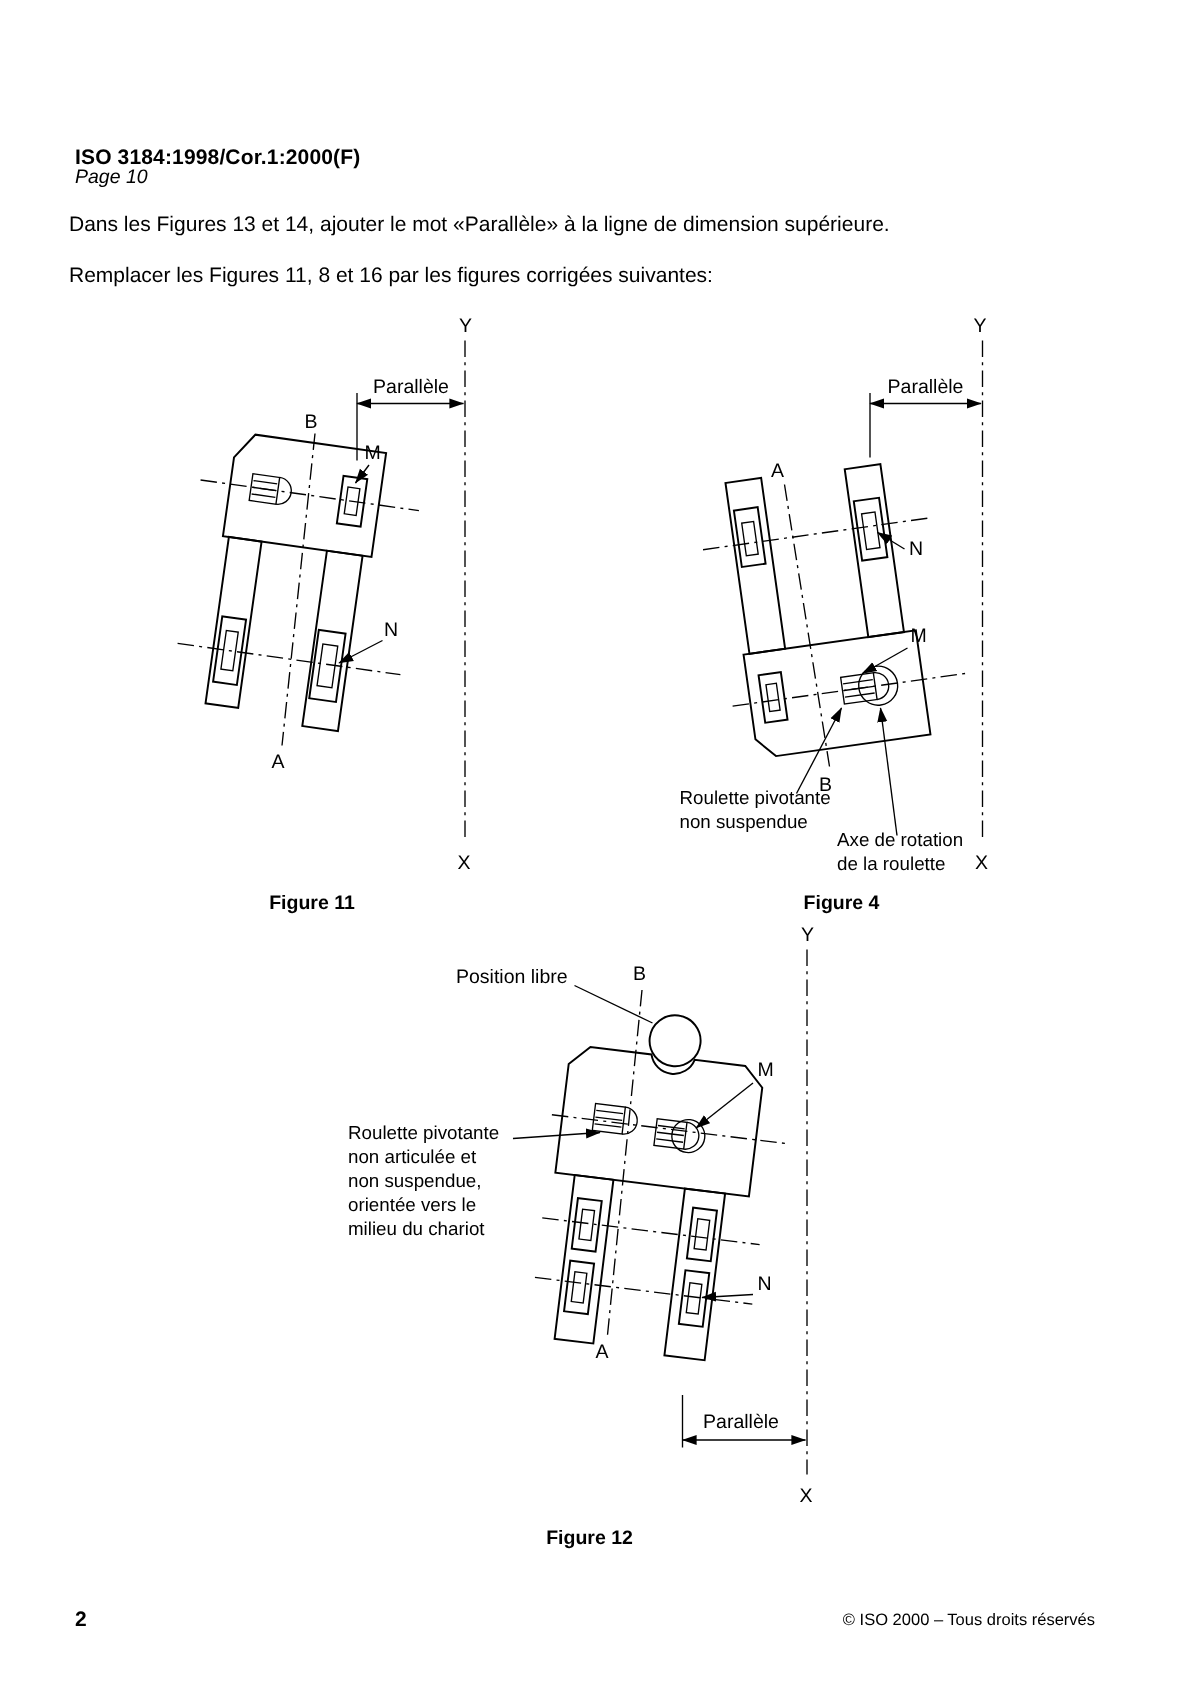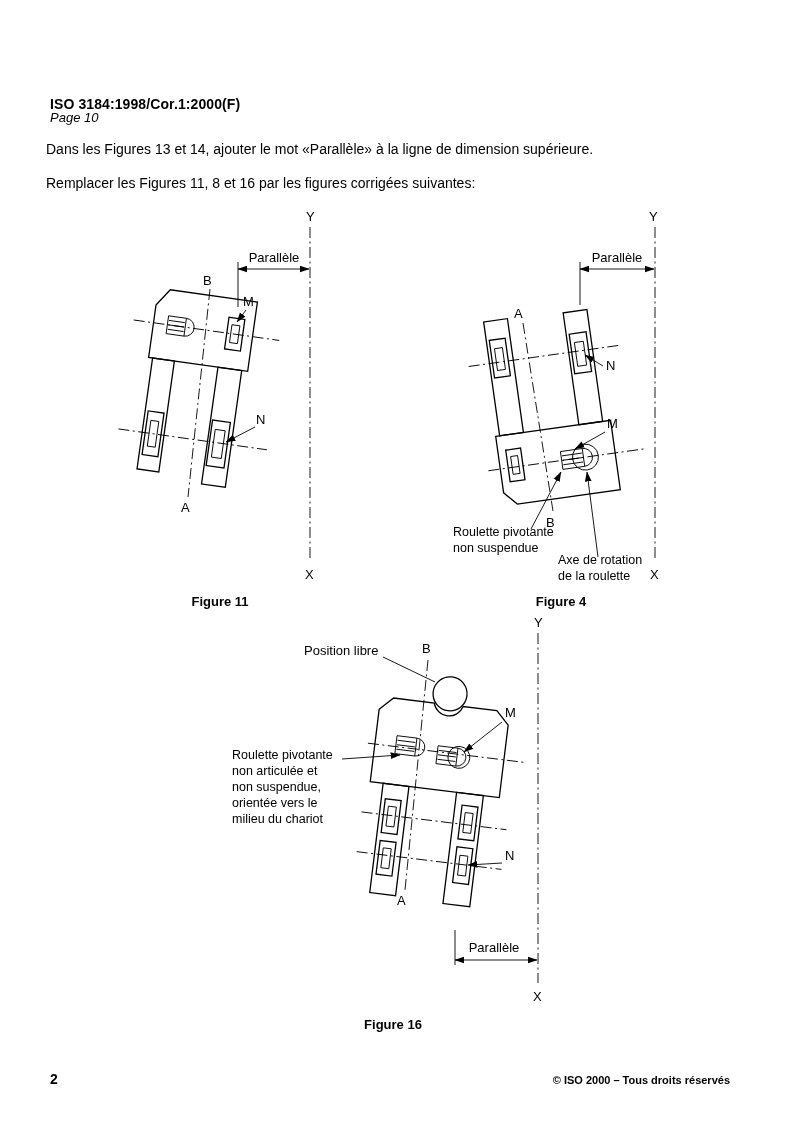--- a/index.html
+++ b/index.html
@@ -8,21 +8,21 @@
     width:793px; height:1122px; position:relative;
     font-family:"Liberation Sans", sans-serif; color:#000;
     overflow:hidden;
   }
   .abs { position:absolute; }
   .doc-header { left:50px; top:48px; font-size:14px; font-weight:bold; letter-spacing:0.1px;margin-top:48px; }
   .page-ref { left:50px; top:110px; font-size:13px; font-style:italic;text-align:right; }
   .para { left:46px; font-size:14px;text-align:right; }
   .fig-caption { font-size:13px; font-weight:bold; text-align:center; }
   .footer-page { left:50px; top:1071px; font-size:14px; font-weight:bold; }
-  .footer-copy { right:63px; top:1074px; font-size:11px;font-weight:bold; }
+  .footer-copy { right:63px; top:1074px; font-size:11px; }
   svg { overflow:visible; }
   svg text { font-family:"Liberation Sans", sans-serif; font-size:13px; fill:#000; }
   svg text.small { font-size:12.5px; }
   .cl { stroke:#000; stroke-width:0.9; stroke-dasharray:11 3.5 2 3.5; fill:none; } 
   .ol { stroke:#000; stroke-width:1.3; fill:none; } 
   .tl { stroke:#000; stroke-width:0.9; fill:none; } 
   marker path { fill:#000; }
 </style>
 </head>
 <body>
@@ -84,21 +84,21 @@
     <line class="cl" x1="-72" y1="110" x2="78" y2="110"></line>
   </g>
 
   <g>
     <text x="143" y="101">M</text>
     <line class="tl" x1="146" y1="105" x2="137" y2="117" marker-end="url(#ar11)"></line>
     <text x="156" y="219">N</text>
     <line class="tl" x1="155" y1="222" x2="126" y2="237" marker-end="url(#ar11)"></line>
   </g>
 </svg>
-<div class="abs fig-caption" style="left:100px; top:594px; width:240px;">Figure 11</div>
+<div class="abs fig-caption" style="left:88px; top:594px; width:240px;">Figure 11</div>
 
 <svg class="abs" style="left:425px; top:205px;" width="300" height="395" viewBox="0 0 300 395">
   <defs>
     <marker id="ar12" viewBox="0 0 10 8" markerWidth="11" markerHeight="9" refX="9.5" refY="4" orient="auto-start-reverse">
       <path d="M0,0.6 L10,4 L0,7.4 Z"></path>
     </marker>
   </defs>
 
   <g>
     <text x="224" y="16">Y</text>
@@ -247,16 +247,16 @@
     <text class="small" x="4" y="211">milieu du chariot</text>
     <line class="tl" x1="114" y1="147" x2="172" y2="143" marker-end="url(#ar16)"></line>
   </g>
 
   <g>
     <text x="266" y="340" text-anchor="middle">Parallèle</text>
     <line class="tl" x1="227" y1="348" x2="309" y2="348" marker-start="url(#ar16)" marker-end="url(#ar16)"></line>
     <line class="tl" x1="227" y1="318" x2="227" y2="353"></line>
   </g>
 </svg>
-<div class="abs fig-caption" style="left:228px; top:1017px; width:330px;">Figure 16</div>
+<div class="abs fig-caption" style="left:228px; top:1017px; width:330px;">Figure 12</div>
 
 <div class="abs footer-page">2</div>
 <div class="abs footer-copy">© ISO 2000 – Tous droits réservés</div>
 
 </body></html>

